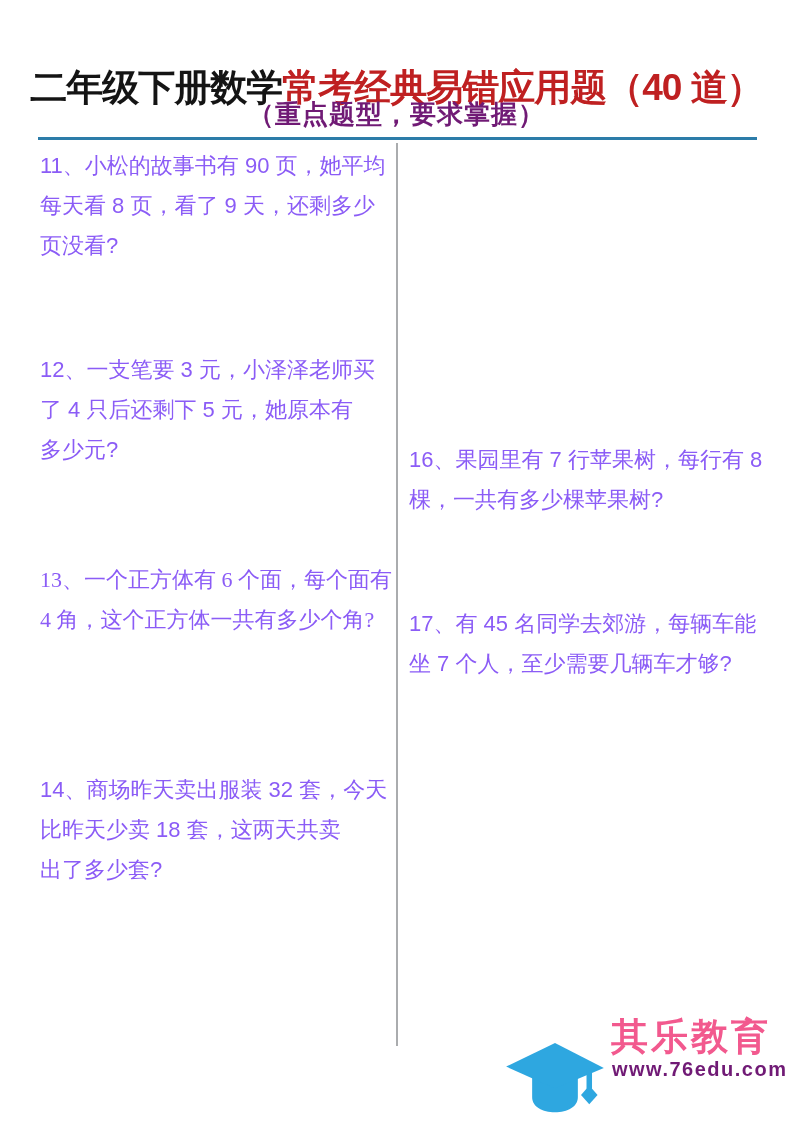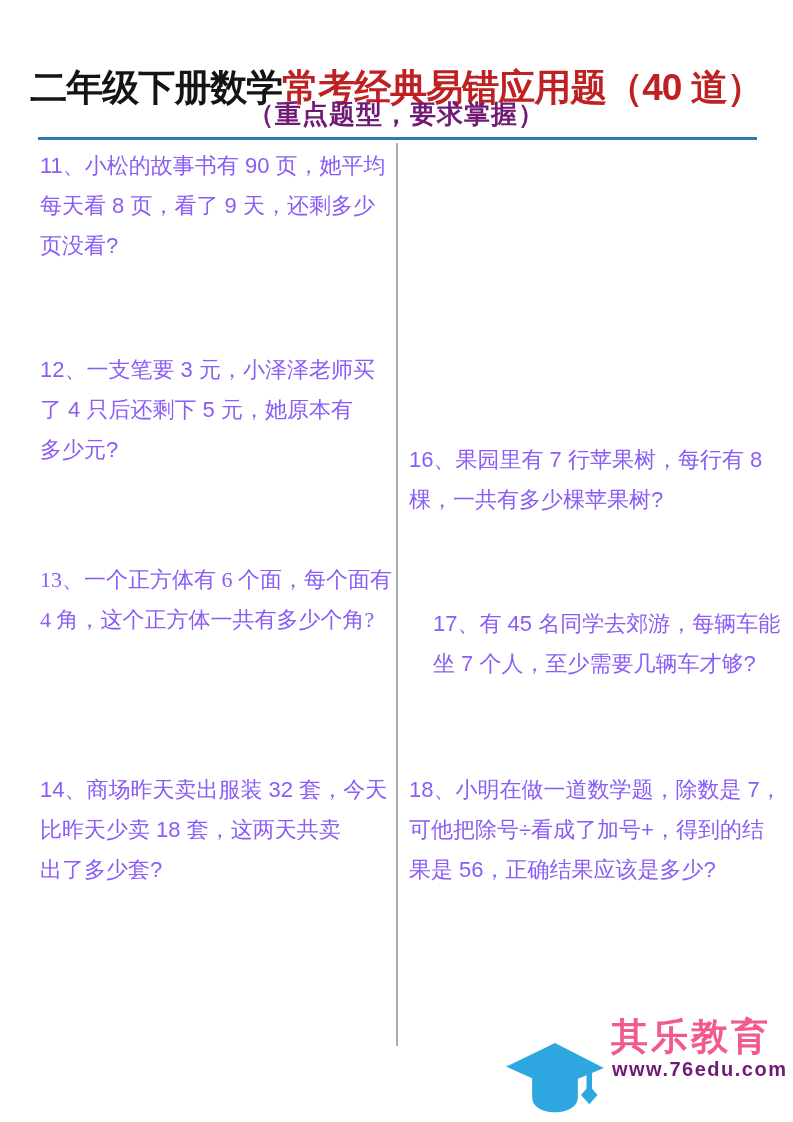--- a/index.html
+++ b/index.html
@@ -52,21 +52,21 @@
     line-height: 40px;
     color: #8b5cf6;
     white-space: pre;
   }
   .p11 { top: 146px; left: 40px; }
   .p12 { top: 350px; left: 40px; }
   .p13 { top: 560px; left: 40px; font-family: Liberation Serif, serif; }
   .p14 { top: 770px; left: 40px; }
   .p15 { top: 146px; left: 409px; }
   .p16 { top: 440px; left: 409px; }
-  .p17 { top: 604px; left: 433px; }
+  .p17 { top: 604px; left: 409px; }
   .p18 { top: 770px; left: 409px; }
   .logo-cap {
     position: absolute;
     left: 503px; top: 1036px;
     width: 104px; height: 80px;
   }
   .logo-brand {
     position: absolute;
     left: 611px; top: 1012px;
     font-size: 37px;
@@ -106,23 +106,20 @@
   <div class="problem p13">13、一个正方体有 6 个面，每个面有
 4 角，这个正方体一共有多少个角?</div>
   <div class="problem p14">14、商场昨天卖出服装 32 套，今天
 比昨天少卖 18 套，这两天共卖
 出了多少套?</div>
 
   <div class="problem p16">16、果园里有 7 行苹果树，每行有 8
 棵，一共有多少棵苹果树?</div>
   <div class="problem p17">17、有 45 名同学去郊游，每辆车能
 坐 7 个人，至少需要几辆车才够?</div>
-  <div class="problem p18">18、小明在做一道数学题，除数是 7，
-可他把除号÷看成了加号+，得到的结
-果是 56，正确结果应该是多少?</div>
 
   <svg class="logo-cap" viewBox="0 0 132 100" aria-hidden="true">
     <path d="M37 48 L37 77 C37 89 50 96 66 96 C82 96 95 89 95 77 L95 50 L66 63 Z" fill="#2ea7e0"></path>
     <polygon points="4,38 66,8 128,40 66,66" fill="#2ea7e0"></polygon>
     <rect x="106" y="40" width="7" height="28" rx="3.5" fill="#2ea7e0"></rect>
     <polygon points="109.5,62 120,74 109.5,86 99,74" fill="#2ea7e0"></polygon>
   </svg>
 
   <div class="logo-brand">其乐教育</div>
   <div class="logo-url">www.76edu.com</div>

